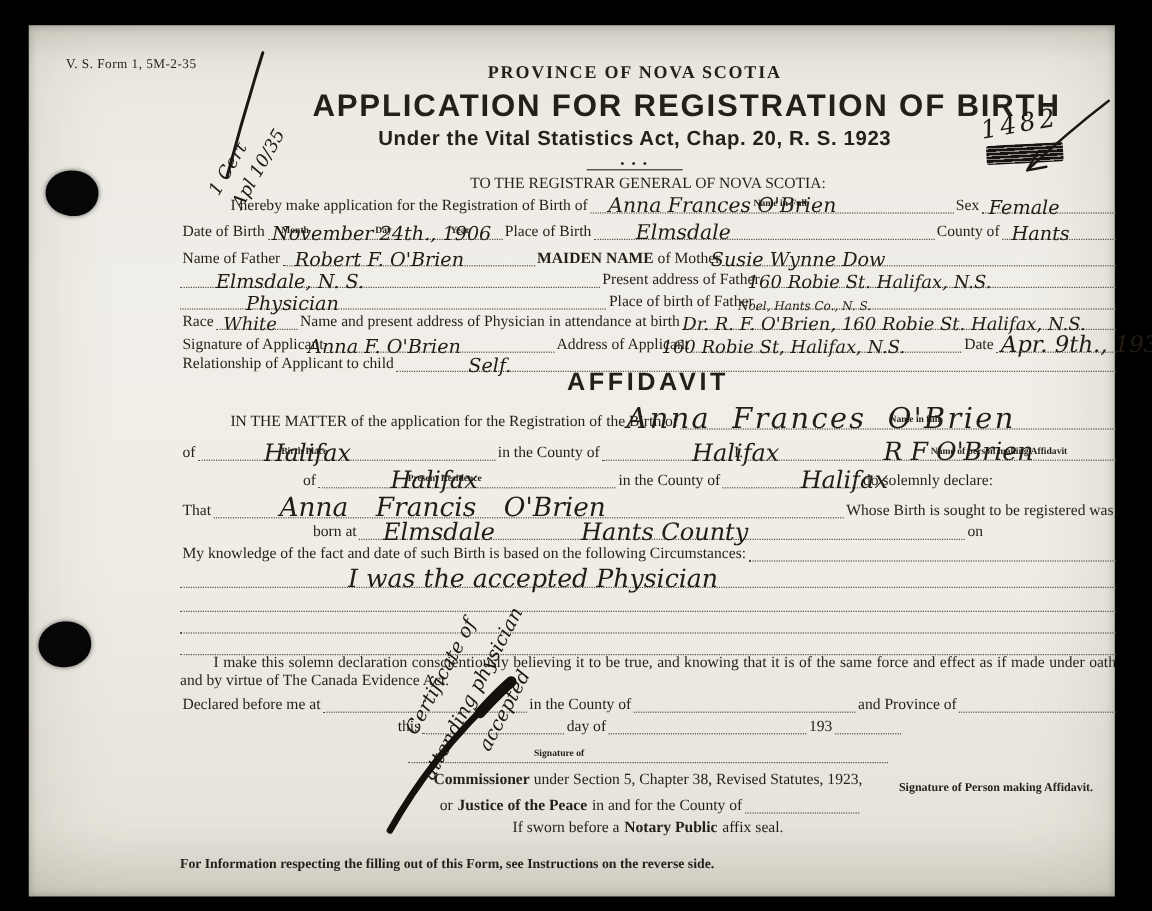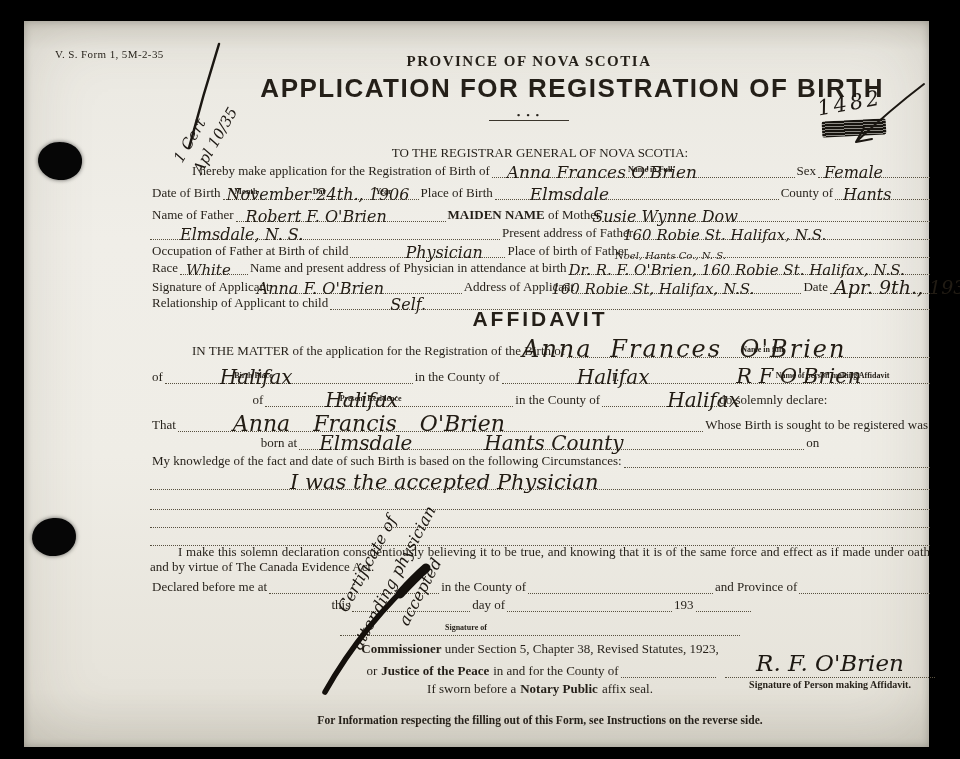--- a/index.html
+++ b/index.html
@@ -32,37 +32,38 @@
   .hw{position:absolute;bottom:-4px;left:6px;font-family:"DejaVu Serif",serif;font-style:italic;
       color:#221c14;white-space:nowrap;line-height:1;font-size:16px;}
   .sub{position:absolute;top:2px;font-size:8px;font-weight:bold;white-space:nowrap;line-height:9px;}
   .affidavit-h{position:absolute;left:0;top:162px;width:780px;text-align:center;
                font-family:"Liberation Sans",sans-serif;font-weight:bold;font-size:21px;letter-spacing:3px;}
   .para{position:absolute;left:0;top:399px;width:780px;font-size:13px;line-height:15px;text-indent:28px;text-align:justify;}
   .sigblock{position:absolute;left:575px;top:505px;width:210px;text-align:center;}
   .sigline{border-bottom:1px dotted #57503f;padding-bottom:1px;}
   .sigline .penline{font-family:"DejaVu Serif",serif;font-style:italic;font-size:23px;white-space:nowrap;color:#1d1812;}
   .siglabel{font-size:10px;font-weight:bold;margin-top:1px;}
-  .footer{position:absolute;left:0;top:569px;width:780px;text-align:center;font-size:11.5px;font-weight:bold;}
+  .footer{position:absolute;left:0;top:569px;width:780px;font-size:11.5px;font-weight:bold;}
   .diagonal-note{position:absolute;left:280px;top:512px;width:180px;transform:rotate(-62deg);
                  font-family:"DejaVu Serif",serif;font-style:italic;font-size:16px;line-height:30px;
                  color:#1c1711;text-align:center;white-space:nowrap;}
   svg.overlay{position:absolute;inset:0;pointer-events:none;}
 </style>
 </head>
 <body>
 
 <div class="stage">
   <div class="paper">
 
     <div class="form-code">V. S. Form 1,  5M-2-35</div>
 
     <div class="headwrap">
       <div class="province">PROVINCE OF NOVA SCOTIA</div>
       <div class="doc-title">APPLICATION FOR REGISTRATION OF BIRTH</div>
+      <div class="doc-sub">Under the Vital Statistics Act, Chap. 20, R. S. 1923</div>
       <div><span class="ornament">• • •</span></div>
     </div>
 
     <div class="pen pen-note">
       <div>1 Cert</div>
       <div>Apl 10/35</div>
     </div>
     <div class="pen pen-number">1482</div>
     <div class="scribble"></div>
 
@@ -117,21 +118,20 @@
         <span class="fill grow">
           <span class="hw" style="left:30px">Elmsdale, N. S.</span>
         </span>
         <span class="lbl">Present address of Father</span>
         <span class="fill" style="width:295px">
           <span class="hw" style="left:-12px;font-size:15px">160 Robie St. Halifax, N.S.</span>
         </span>
       </div>
 
       <div class="row" style="top:98px">
-        <span class="lbl">Occupation of Father at Birth of child</span>
         <span class="fill grow">
           <span class="hw" style="left:55px">Physician</span>
         </span>
         <span class="lbl">Place of birth of Father</span>
         <span class="fill" style="width:300px">
           <span class="hw" style="left:-15px;font-size:10px">Noel, Hants Co., N. S.</span>
         </span>
       </div>
 
       <div class="row" style="top:115px">
@@ -282,23 +282,20 @@
         <span class="fill" style="width:95px"></span>
       </div>
 
       <div class="row" style="top:536px">
         <span class="lbl">If sworn before a</span>
         <span class="lbl b">Notary Public</span>
         <span class="lbl">affix seal.</span>
       </div>
 
       <div class="sigblock">
-        <div class="sigline">
-          <span class="penline">R. F. O'Brien</span>
-        </div>
         <div class="siglabel">Signature of Person making Affidavit.</div>
       </div>
 
       <div class="footer">For Information respecting the filling out of this Form, see Instructions on the reverse side.</div>
     </div>
 
     <div class="diagonal-note">
       <div>Certificate of</div>
       <div>attending physician</div>
       <div>accepted</div>

